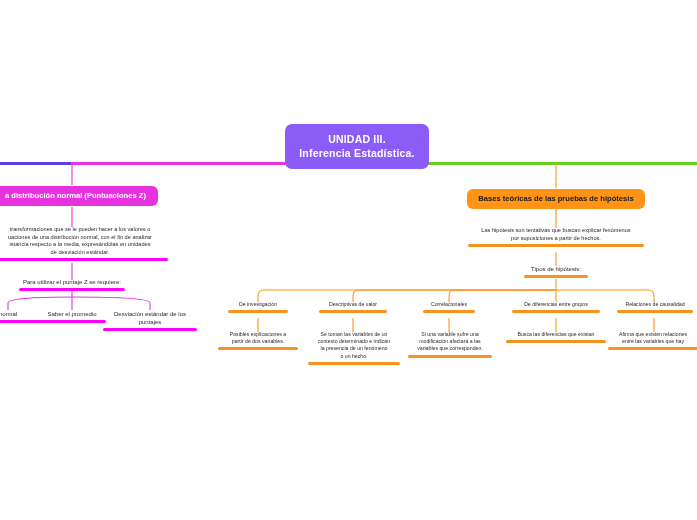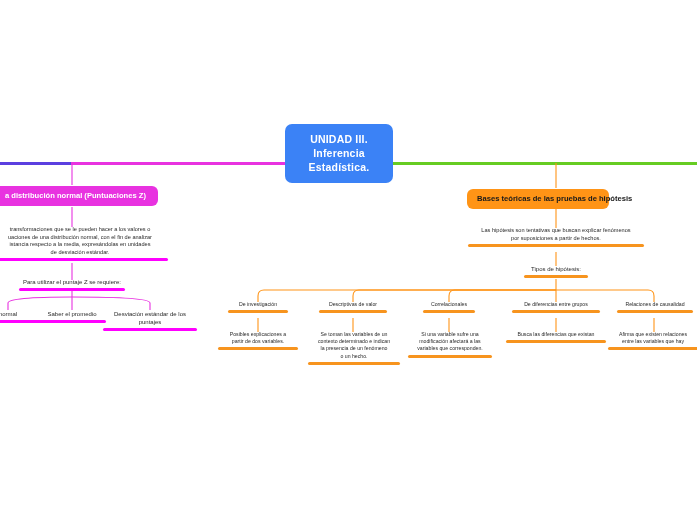--- a/index.html
+++ b/index.html
@@ -117,21 +117,21 @@
     <path d="M 556 290 L 556 302" fill="none" stroke="#FF9416" stroke-width="1.1"></path>
     <path d="M 556 290 L 648 290 Q 654 290 654 296 L 654 302" fill="none" stroke="#FF9416" stroke-width="1.1"></path>
 
     <line x1="258" y1="318" x2="258" y2="332" stroke="#FF9416" stroke-width="1.1"></line>
     <line x1="353" y1="318" x2="353" y2="332" stroke="#FF9416" stroke-width="1.1"></line>
     <line x1="449" y1="318" x2="449" y2="332" stroke="#FF9416" stroke-width="1.1"></line>
     <line x1="556" y1="318" x2="556" y2="332" stroke="#FF9416" stroke-width="1.1"></line>
     <line x1="654" y1="318" x2="654" y2="332" stroke="#FF9416" stroke-width="1.1"></line>
   </svg>
 
-  <div class="root-node" style="left:285px; top:124px; width:108px; background:#3b82f6;">UNIDAD III.
+  <div class="root-node" style="left:285px; top:124px; width:144px; background:#8b5cf6;">UNIDAD III.
 Inferencia Estadística.</div>
 
   <div class="pill-node" style="left:-7px; top:186px; width:165px; background:#E832E0;">a distribución normal (Puntuaciones Z)</div>
 
   <div class="ul-node t55" style="left:-10px; top:226px; width:180px;">
     <span class="ul-text">transformaciones que se le pueden hacer a los valores o
 uaciones de una distribución normal, con el fin de analizar
 istancia respecto a la media, expresándolas en unidades
 de desviación estándar.</span>
     <span class="ul-bar" style="width:176px; background:#FF00FF;"></span>
@@ -150,21 +150,21 @@
   <div class="ul-node t6" style="left:36px; top:310px; width:72px;">
     <span class="ul-text">Saber el promedio</span>
     <span class="ul-bar" style="width:68px; background:#FF00FF;"></span>
   </div>
 
   <div class="ul-node t6" style="left:101px; top:310px; width:98px;">
     <span class="ul-text">Desviación estándar de los puntajes</span>
     <span class="ul-bar" style="width:94px; background:#FF00FF;"></span>
   </div>
 
-  <div class="pill-node dark-text" style="left:467px; top:189px; width:142px; background:#FF9416;">Bases teóricas de las pruebas de hipótesis</div>
+  <div class="pill-node dark-text" style="left:467px; top:189px; width:178px; background:#FF9416;">Bases teóricas de las pruebas de hipótesis</div>
 
   <div class="ul-node t55" style="left:466px; top:227px; width:180px;">
     <span class="ul-text">Las hipótesis son tentativas que buscan explicar fenómenos
 por suposiciones a partir de hechos.</span>
     <span class="ul-bar" style="width:176px; background:#F7941E;"></span>
   </div>
 
   <div class="ul-node t6" style="left:516px; top:265px; width:80px;">
     <span class="ul-text">Tipos de hipótesis:</span>
     <span class="ul-bar" style="width:64px; background:#F7941E;"></span>

